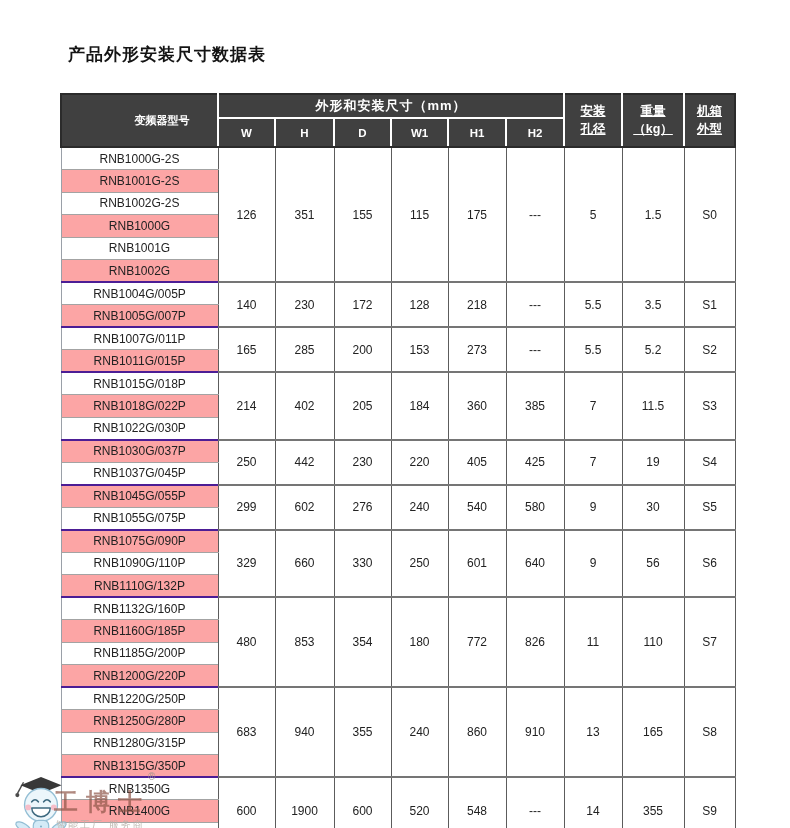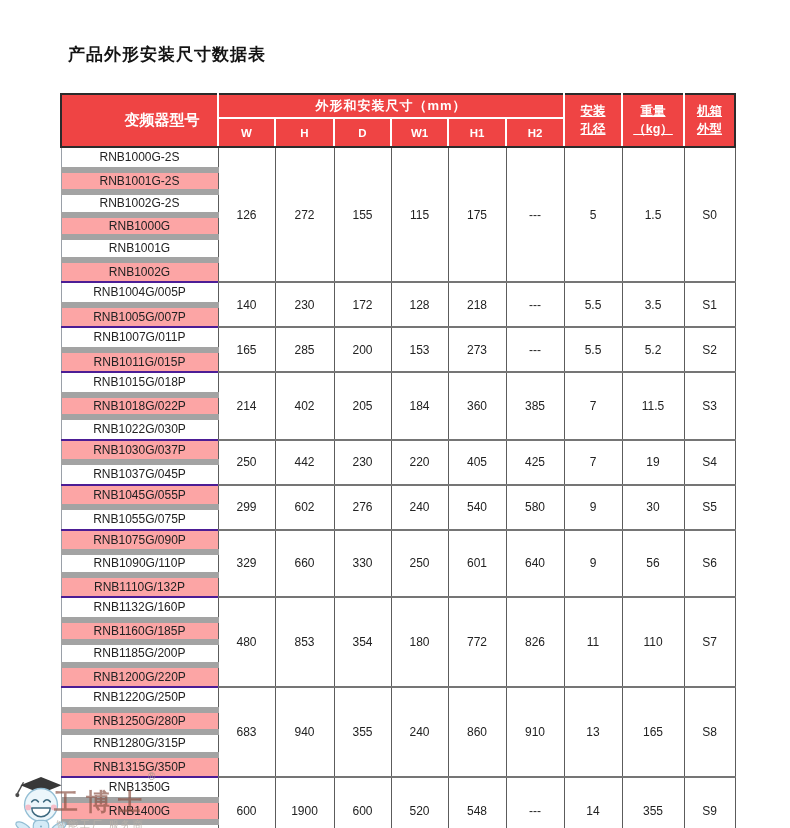--- a/index.html
+++ b/index.html
@@ -10,41 +10,41 @@
   }
   .title {
     position:absolute; left:68px; top:7px; font-size:17px; font-weight:bold;
     color:#141414; letter-spacing:1px;
   }
   table.spec {
     position:absolute; left:60px; top:57px; width:674px;
     border-collapse:collapse; table-layout:fixed;
   }
   thead th {
-    background:#ef4444; color:#ffffff; font-weight:bold;
+    background:#404040; color:#ffffff; font-weight:bold;
     border:2px solid #ffffff; padding:0; text-align:center; vertical-align:middle;
   }
   thead tr.hrow1 th { border-top:2px solid #2b2b2b; }
   thead tr.hrow1 th:first-child { border-left:2px solid #2b2b2b; }
   thead tr.hrow1 th:last-child { border-right:2px solid #2b2b2b; }
-  th.model-h { font-size:15px; border-bottom:2px solid #2b2b2b !important;padding-left:45px; }
+  th.model-h { font-size:11px; border-bottom:2px solid #2b2b2b !important;padding-left:45px; }
   th.dims-h  { font-size:13px; height:24px; letter-spacing:1px; }
   th.sub-h   { font-size:11.5px; height:29px; border-bottom:2px solid #2b2b2b; }
   th.stack-h {
     font-size:12.5px; white-space:pre-line; line-height:1.4;
     border-bottom:2px solid #2b2b2b !important;
     text-decoration:underline;
   }
   tbody td {
     border:1px solid #5c5c5c; text-align:center; vertical-align:middle;
     font-size:12px; color:#222222; height:22.5px; padding:0; background:#ffffff;
   }
   td.model-cell {
     border-top:none;
-    border-bottom:6px solid #a3a3a3;
+    border-bottom:1px solid #a3a3a3;
     border-left:1px solid #9aa0a8;
     border-right:1px solid #5c5c5c;
   }
   tr.alt td.model-cell { background:#fca5a5; }
   tr.group-end td.model-cell { border-bottom:2px solid #4c1d95; }
   td.data-cell { border-bottom:2px solid #757575; }
   tbody tr.last-row td { border-bottom:2px solid #8a8a8a; }
   .bottom-line {
     position:absolute; left:0; top:820px; width:790px; height:8px;
     background:#fbfbfb; border-top:1px solid #dcdcdc;
@@ -104,21 +104,21 @@
           <th class="sub-h">D</th>
           <th class="sub-h">W1</th>
           <th class="sub-h">H1</th>
           <th class="sub-h">H2</th>
         </tr>
     </thead>
     <tbody id="table-body">
         <tr>
           <td class="model-cell">RNB1000G-2S</td>
           <td class="data-cell" rowspan="6">126</td>
-          <td class="data-cell" rowspan="6">272</td>
+          <td class="data-cell" rowspan="6">351</td>
           <td class="data-cell" rowspan="6">155</td>
           <td class="data-cell" rowspan="6">115</td>
           <td class="data-cell" rowspan="6">175</td>
           <td class="data-cell" rowspan="6">---</td>
           <td class="data-cell" rowspan="6">5</td>
           <td class="data-cell" rowspan="6">1.5</td>
           <td class="data-cell" rowspan="6">S0</td>
         </tr>
         <tr class="alt">
           <td class="model-cell">RNB1001G-2S</td>

